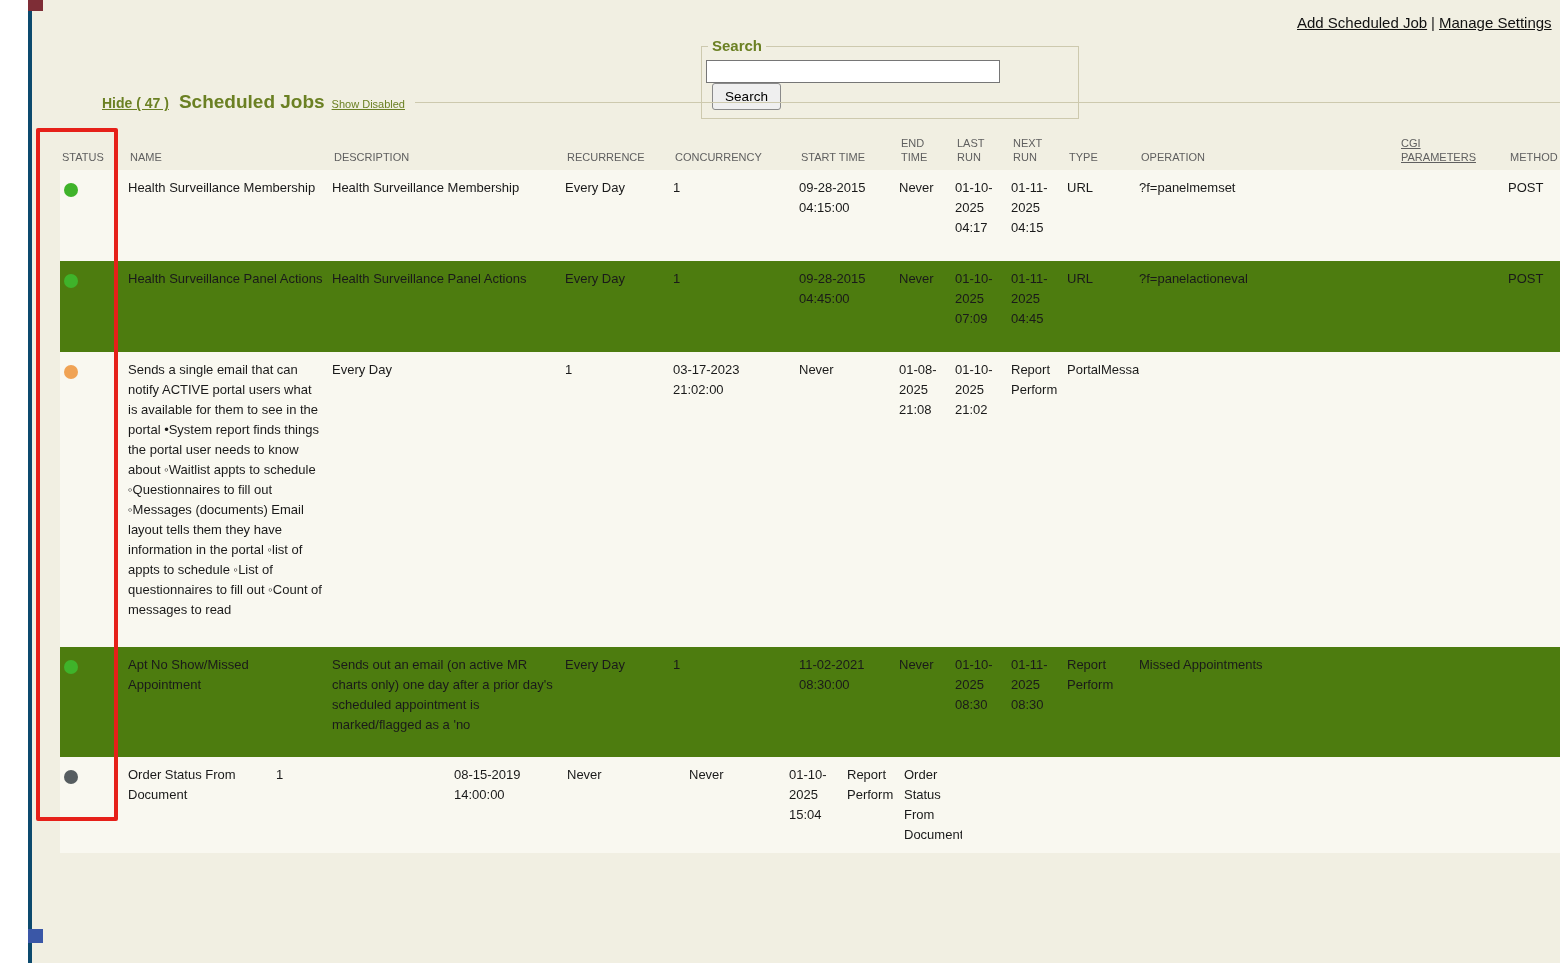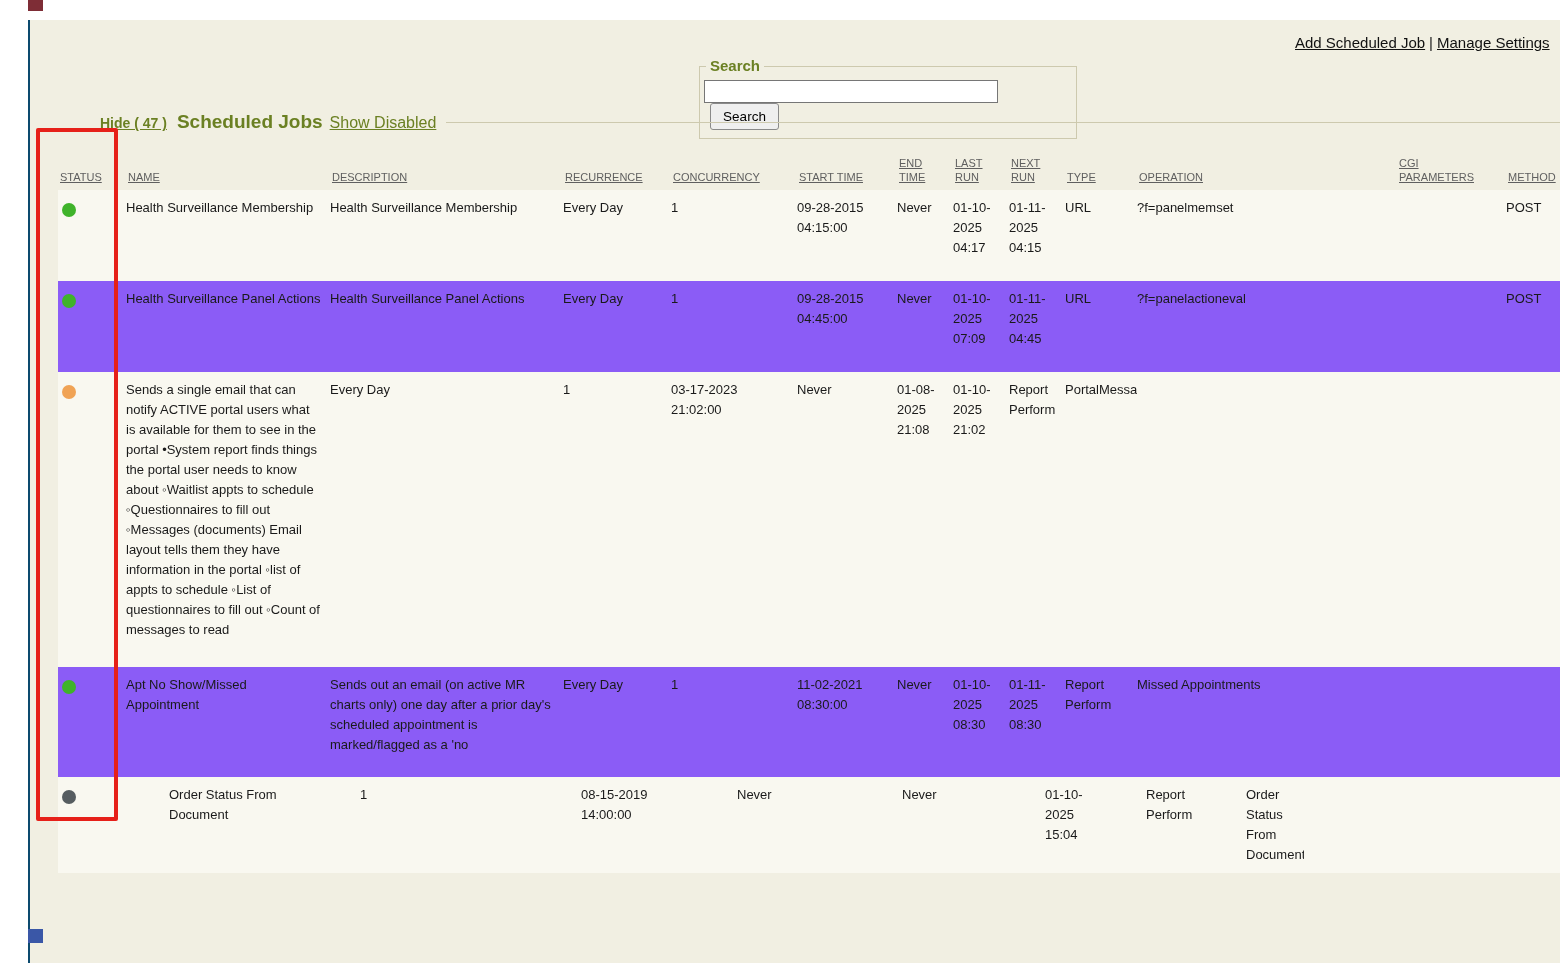--- a/index.html
+++ b/index.html
@@ -4,21 +4,21 @@
 <style>
   * { margin:0; padding:0; box-sizing:border-box; }
   html,body { width:1560px; height:963px; overflow:hidden; }
   body {
     font-family:"Liberation Sans","DejaVu Sans",sans-serif;
     font-size:13px; color:#1a1a1a; background:#ffffff; position:relative;
     line-height:20px;
   }
   .content {
     position:absolute; left:28px; top:0; right:0; bottom:0;
-    background:#f1efe2; border-left:2px solid #0c4a6e;margin-top:20px;
+    background:#f1efe2; border-left:4px solid #0c4a6e;
   }
   .corner-top { position:absolute; left:28px; top:0; width:15px; height:11px; background:#7e2d36; }
   .corner-bottom { position:absolute; left:28px; top:929px; width:15px; height:14px; background:#3a57a7; }
 
   
   .topbar { position:absolute; left:1265px; top:13px; font-size:15px; white-space:nowrap; }
   .topbar a { color:#111; text-decoration:underline; cursor:pointer; }
   .topbar .sep { margin:0 4px; }
 
   
@@ -37,34 +37,34 @@
     font-family:inherit; font-size:13.5px; cursor:pointer;
   }
 
   
   .section-head {
     position:absolute; left:28px; top:92px; right:0;
     display:flex; align-items:baseline;padding-left:42px;
   }
   .hide-link { font-size:14px; font-weight:bold; color:#6b8023; text-decoration:underline; cursor:pointer; }
   .section-title { font-size:19px; font-weight:bold; color:#6b8023; margin:0 7px 0 10px; }
-  .show-disabled { font-size:16px; color:#6b8023; text-decoration:underline; cursor:pointer; }
+  .show-disabled { font-size:11px; color:#6b8023; text-decoration:underline; cursor:pointer; }
   .legend-line { flex:1; border-top:1px solid #cdc9ae; margin-left:10px; transform:translateY(-5px); }
 
   
   .jobs-table { position:absolute; left:0; top:125px; right:0; padding-left:28px; }
   .grid-main { display:grid; grid-template-columns:68px 204px 233px 108px 126px 100px 56px 56px 56px 72px 260px 109px minmax(0,1fr); }
-  .grid-alt  { display:grid; grid-template-columns:68px 148px 178px 113px 122px 100px 58px 57px 58px 85px minmax(0,1fr);gap:43px; }
+  .grid-alt  { display:grid; grid-template-columns:68px 148px 178px 113px 122px 100px 58px 57px 58px 85px minmax(0,1fr); }
   .thead { min-height:45px; align-items:end; }
   .hcell { padding:0 6px 6px 2px; font-size:11px; line-height:14px; color:#5f5f5f; }
-  .hlink { text-decoration:underline; cursor:pointer; }
+  .hlink { cursor:pointer; }
   .hw-narrow { display:inline-block; width:72px; text-decoration:underline; }
   .trow { align-items:start; }
   .r-odd { background:#f9f8f0; }
-  .r-even { background:#8b5cf6; }
+  .r-even { background:#4d7c0f; }
   .mh1 { min-height:91px; } .mh3 { min-height:295px; } .mh4 { min-height:110px; }
   .cell { padding:8px 8px 8px 0; overflow:hidden; }
   .c-status { padding-left:4px; }
   .dot { display:block; width:14px; height:14px; border-radius:50%; margin-top:5px; }
   .narrow-run { padding-right:18px; }
   .rec-narrow { padding-right:46px; }
 
   
   .annotation {
     position:absolute; left:36px; top:128px; width:82px; height:693px;

